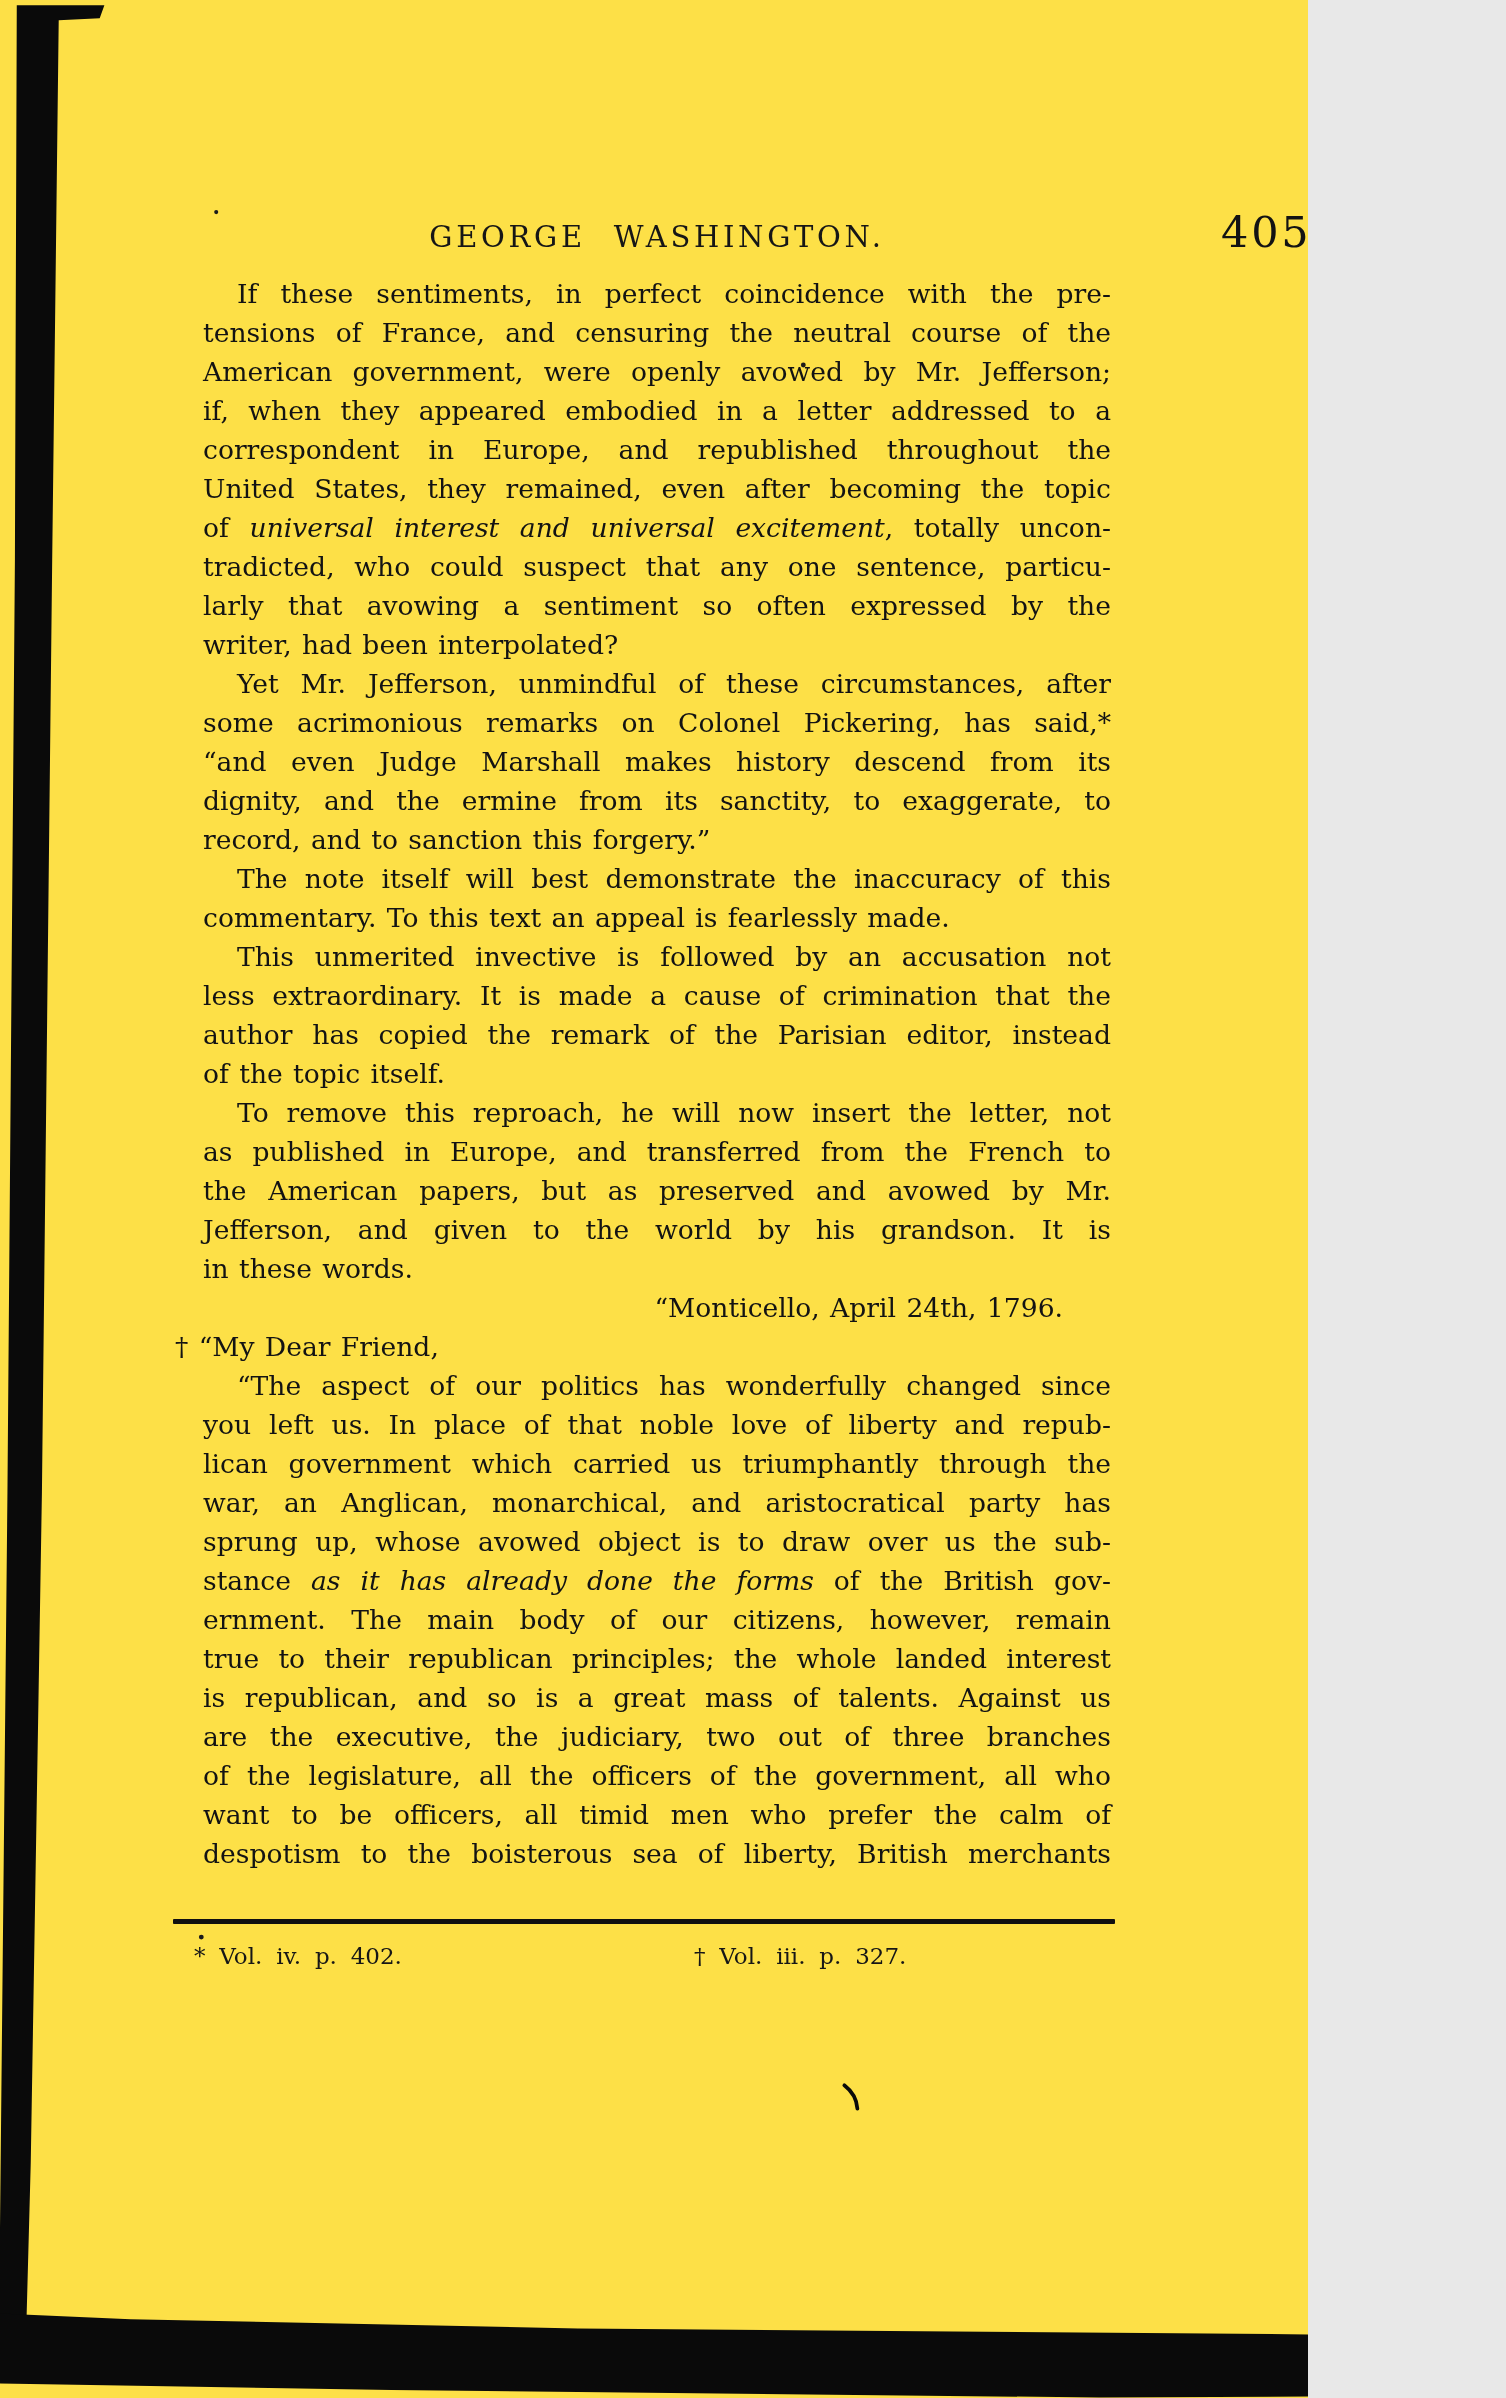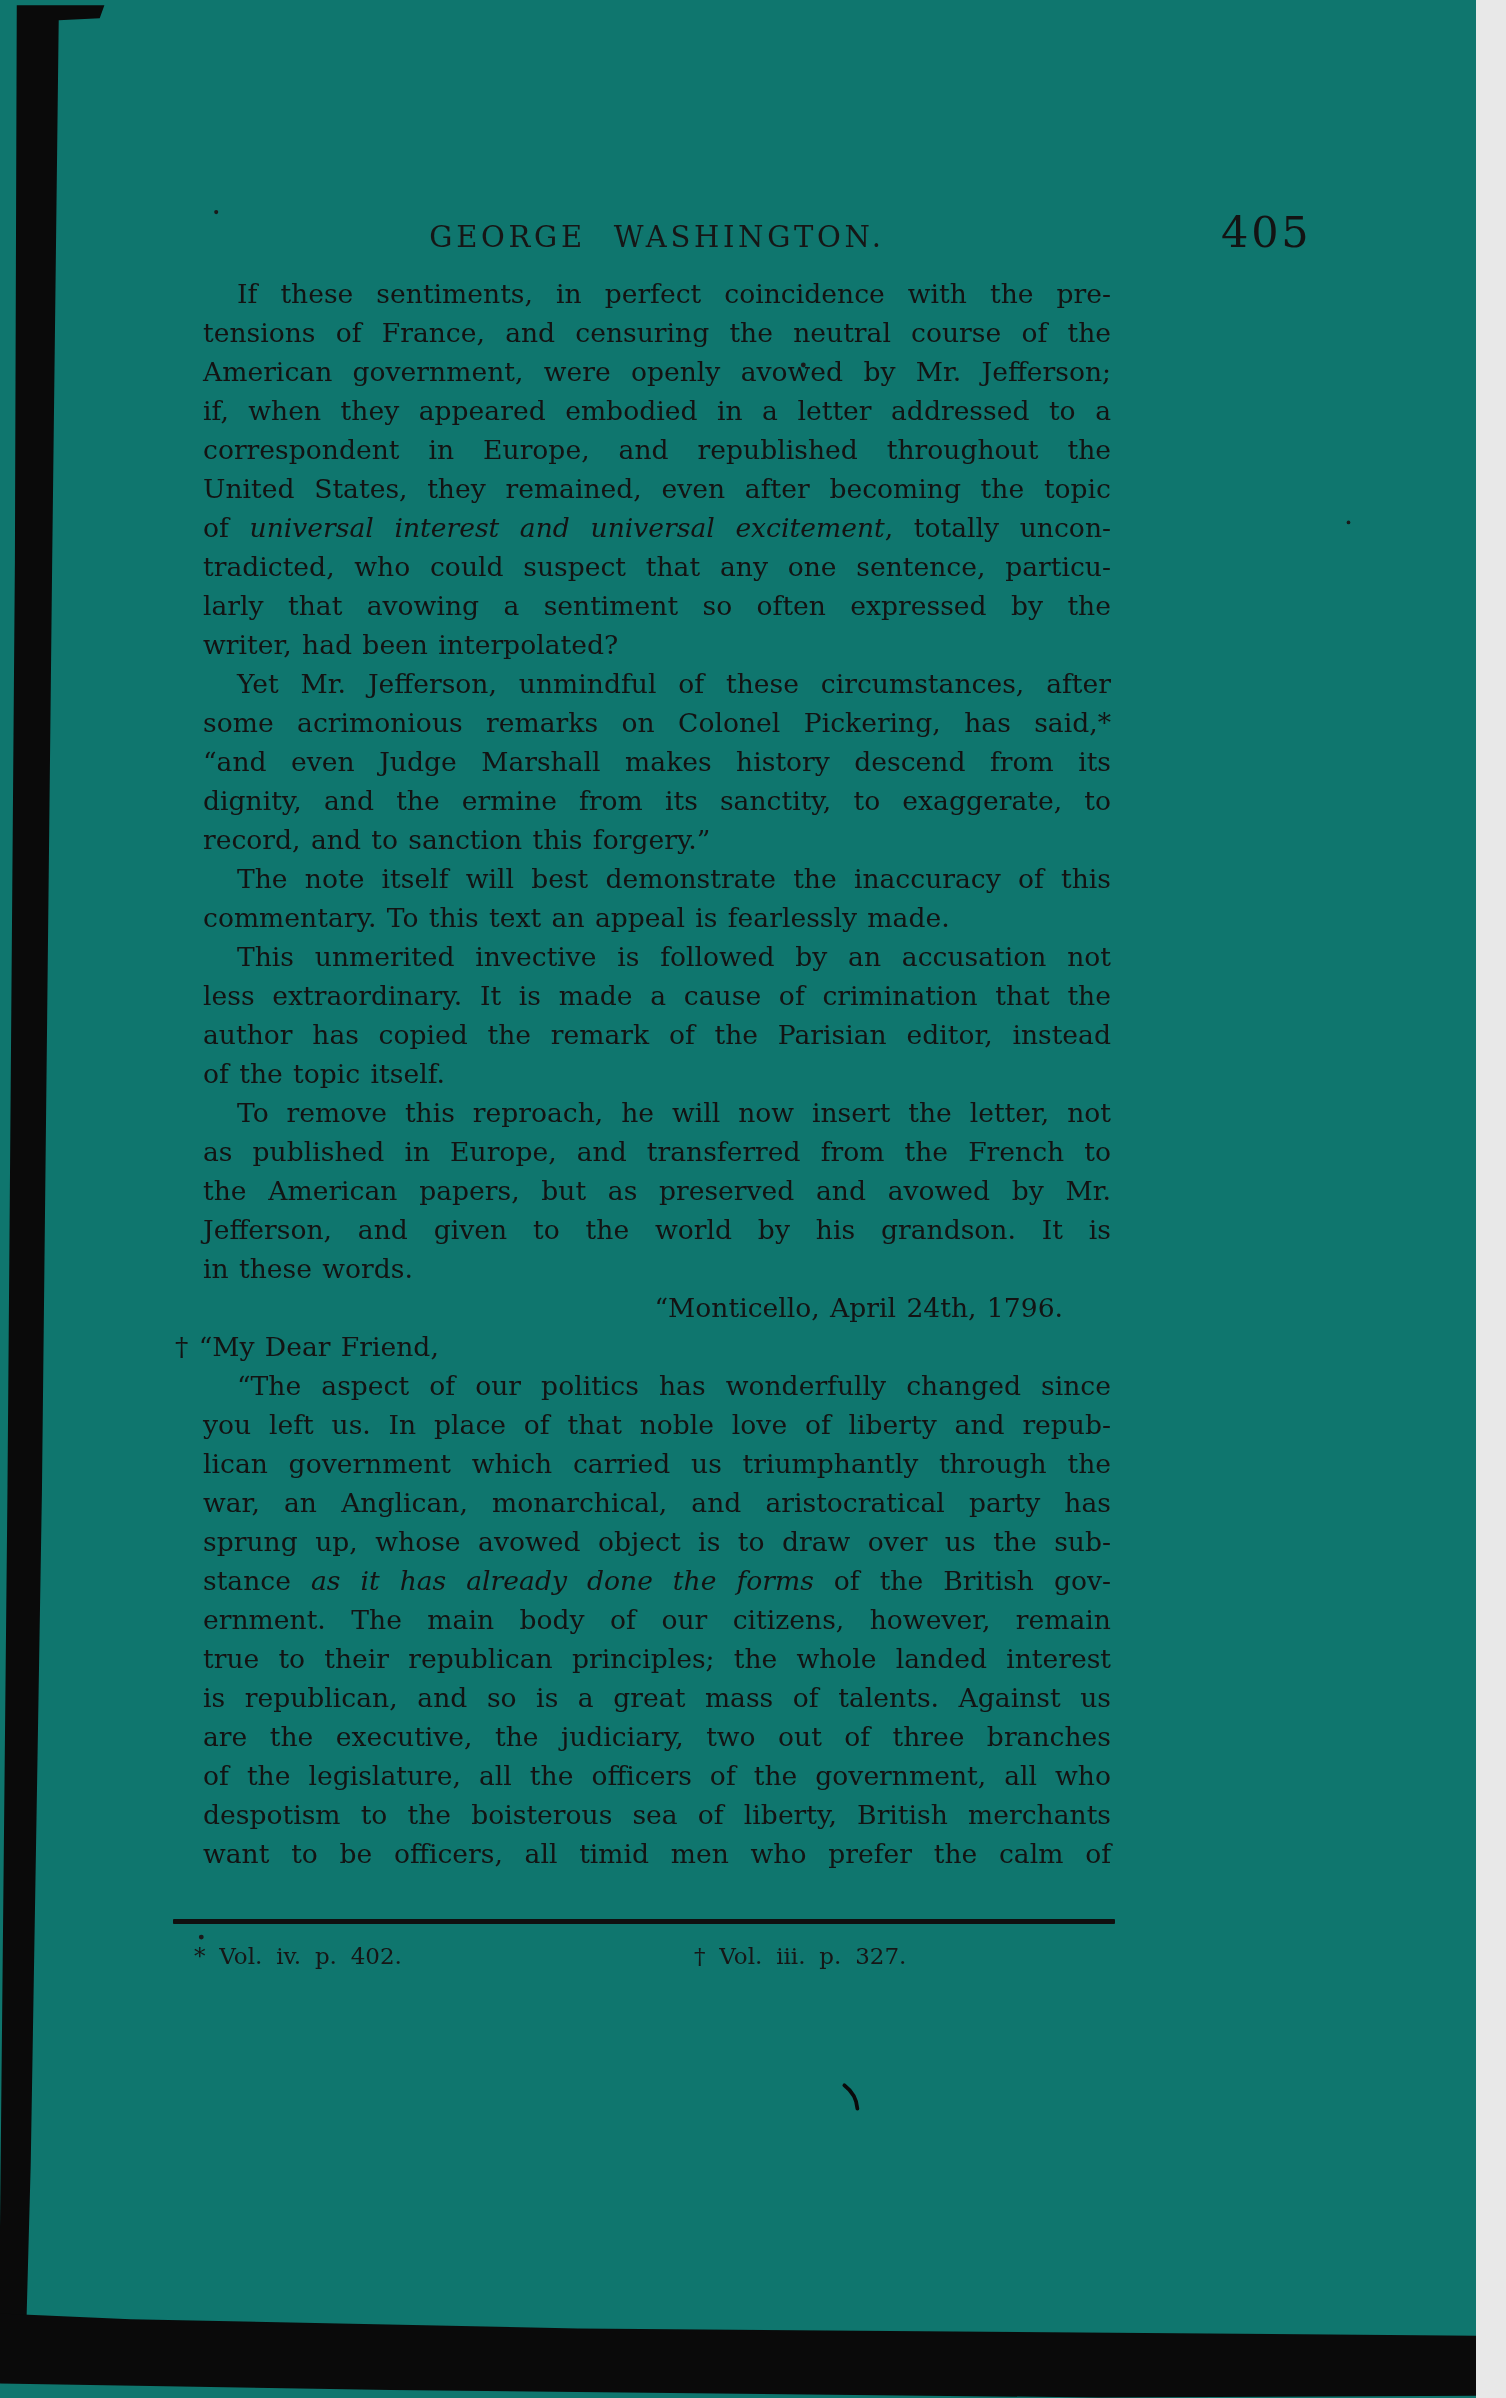--- a/index.html
+++ b/index.html
@@ -1,19 +1,19 @@
 <!DOCTYPE html>
 <html style="font-size:15px"><head>
 <meta charset="utf-8">
 <style>
   html,body { margin:0; padding:0; background:#e8e8e8; }
   .page {
     position: relative;
-    width: 1476px; height: 2399px;
-    background: #0f766e;
+    width: 1308px; height: 2399px;
+    background: #fde047;
     overflow: hidden;
     font-family: "DejaVu Serif", "Liberation Serif", serif;
     color: #131313;
   }
   .artifacts { position:absolute; top:0; left:0; z-index:1; }
   .running-header {
     position:absolute; left:203px; top:220px; width:908px;
     text-align:center; font-size:29px; letter-spacing:3.7px; word-spacing:15px;
     color:#161616;
   }
@@ -106,22 +106,22 @@
         <div class="line just">you left us. In place of that noble love of liberty and repub-</div>
         <div class="line just">lican government which carried us triumphantly through the</div>
         <div class="line just">war, an Anglican, monarchical, and aristocratical party has</div>
         <div class="line just">sprung up, whose avowed object is to draw over us the sub-</div>
         <div class="line just"><span>stance </span><i>as it has already done the forms</i><span> of the British gov-</span></div>
         <div class="line just">ernment. The main body of our citizens, however, remain</div>
         <div class="line just">true to their republican principles; the whole landed interest</div>
         <div class="line just">is republican, and so is a great mass of talents. Against us</div>
         <div class="line just">are the executive, the judiciary, two out of three branches</div>
         <div class="line just">of the legislature, all the officers of the government, all who</div>
+        <div class="line just">want to be officers, all timid men who prefer the calm of</div>
         <div class="line just">despotism to the boisterous sea of liberty, British merchants</div>
-        <div class="line just">want to be officers, all timid men who prefer the calm of</div>
       </div>
     </div>
 
   <div class="footnote-rule"></div>
 
   <div class="footnote fn-left">* Vol. iv. p. 402.</div>
 
   <div class="footnote fn-right">† Vol. iii. p. 327.</div>
 
 </div>

